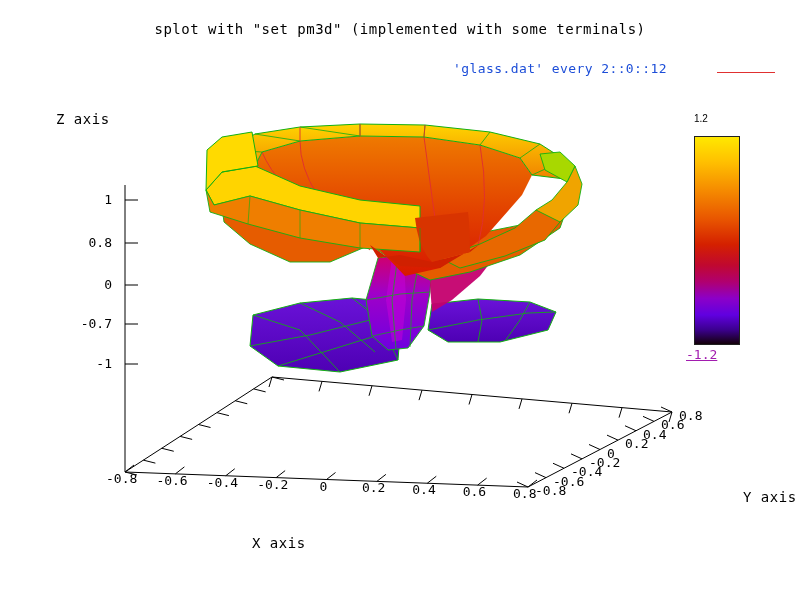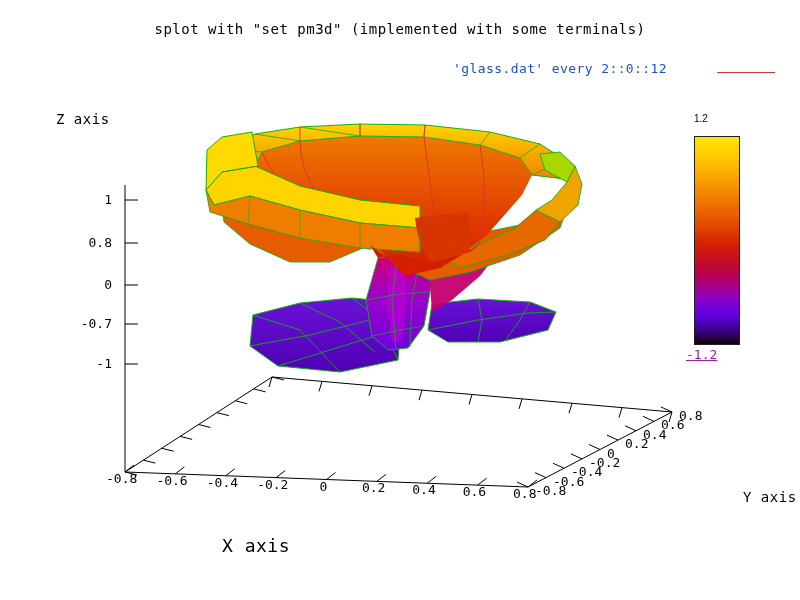--- a/index.html
+++ b/index.html
@@ -43,21 +43,21 @@
   }
   #legend-line {
     position: absolute;
     left: 717px;
     top: 72px;
     width: 58px;
     height: 0;
     border-top: 1.6px solid #e03030;
   }
   #zaxis-title { left: 56px; top: 111px; font-size: 14px; }
-  #xaxis-title { left: 222px; top: 535px; font-size: 18px; }
+  #xaxis-title { left: 252px; top: 535px; font-size: 14px; }
   #yaxis-title { left: 697px; top: 489px; font-size: 14px; margin-left: 46px; }
 
   .ztick-label {
     position: absolute;
     text-align: right;
     font-size: 13px;
     color: #000;
     white-space: pre;
     font-family: "DejaVu Sans Mono", "Liberation Mono", monospace;
   }

